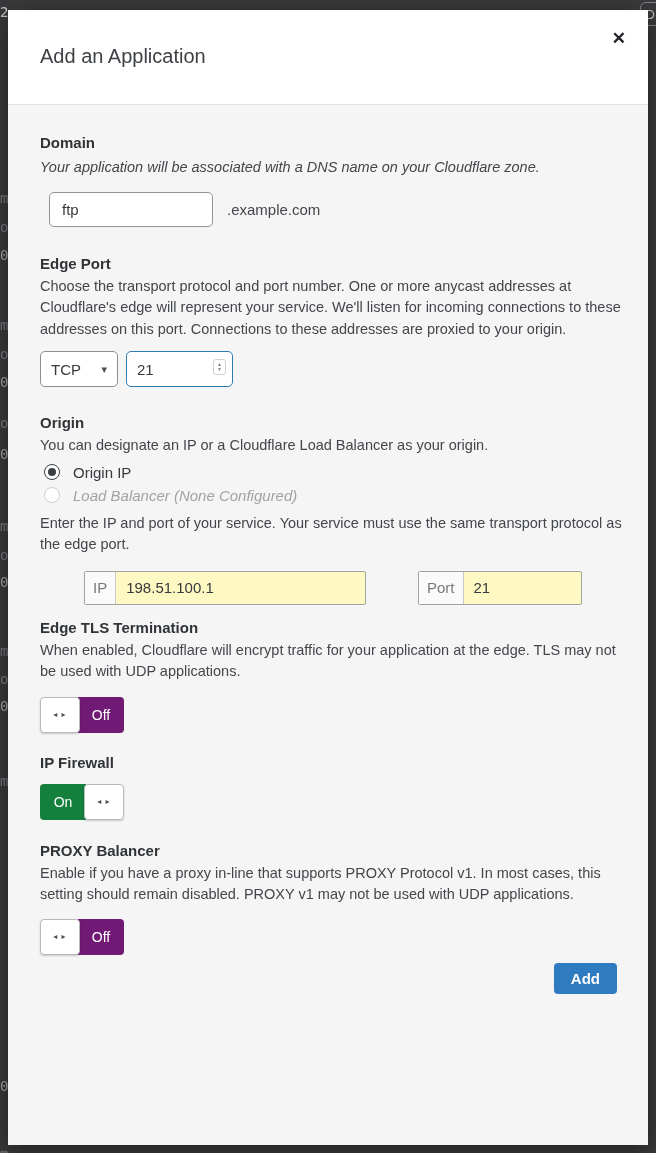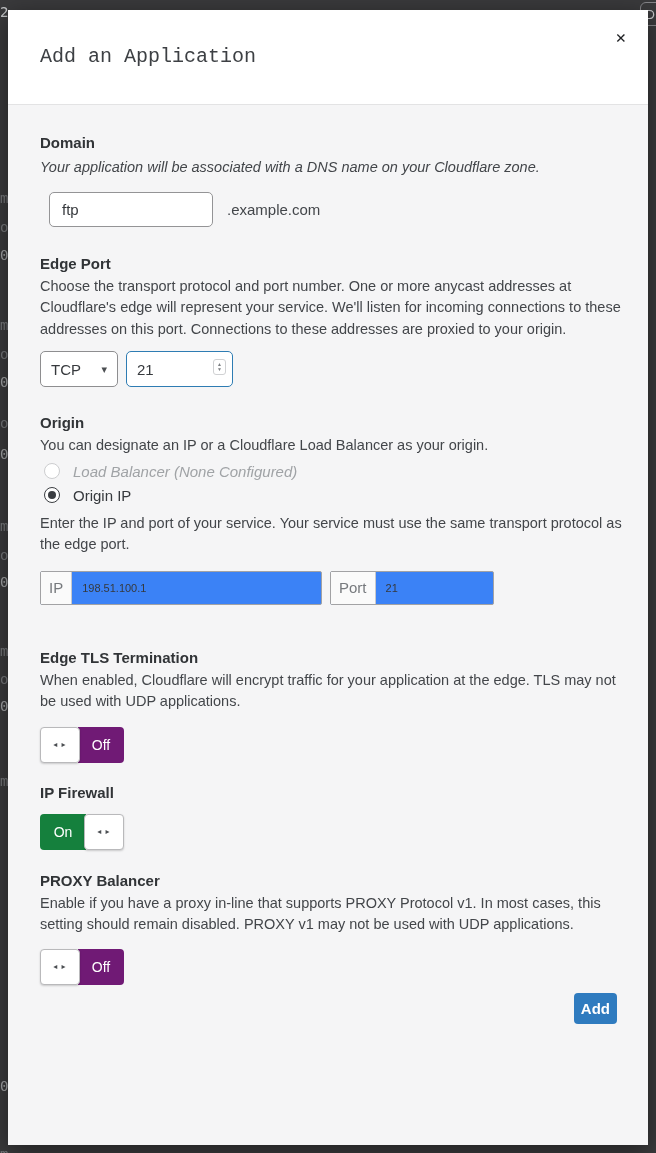--- a/index.html
+++ b/index.html
@@ -6,21 +6,21 @@
   .stage{position:relative;width:656px;height:1153px;background:#3a3a3c;overflow:hidden;
          font-family:"Liberation Sans", sans-serif;}
   
   .frag{position:absolute;left:0;width:9px;overflow:hidden;font:14px "DejaVu Sans Mono", monospace;}
   .tr-box{position:absolute;right:-16px;top:2px;width:30px;height:22px;border:1px solid #86868a;border-radius:6px;}
   .tr-letter{position:absolute;right:1px;top:7px;color:#c8c8ca;font-size:13px;}
 
   
   .modal{position:absolute;left:8px;top:10px;width:640px;height:1135px;background:#f5f5f6;
          box-shadow:0 6px 24px rgba(0,0,0,.45);}
-  .modal-header{position:relative;height:95px;background:#ffffff;border-bottom:1px solid #e3e3e4;box-sizing:border-box;font-family:Liberation Mono, monospace;}
+  .modal-header{position:relative;height:95px;background:#ffffff;border-bottom:1px solid #e3e3e4;box-sizing:border-box;}
   .modal-title{position:absolute;left:32px;top:35px;margin:0;font-size:20px;font-weight:400;color:#3d4044;}
   .close-x{position:absolute;right:22px;top:20px;font-size:17px;font-weight:700;color:#1f2124;cursor:pointer;line-height:1;}
 
   .modal-body{padding:29px 16px 0 32px;box-sizing:border-box;}
   .section-label{margin:0;font-size:15px;font-weight:700;color:#313437;}
   .desc{margin:4px 0 0;font-size:14.5px;line-height:21.5px;color:#43464a;max-width:604px;}
 
   
   .input-row{display:flex;align-items:center;margin-top:13px;}
   .text-input{width:164px;height:35px;border:1px solid #949496;border-radius:5px;background:#fff;
@@ -42,43 +42,43 @@
   .radio-row{display:flex;align-items:center;margin-left:4px;cursor:pointer;}
   .radio-outer{width:16px;height:16px;border-radius:50%;border:1.5px solid #3b3e42;background:#fff;
                display:flex;align-items:center;justify-content:center;box-sizing:border-box;flex:none;}
   .radio-dot{width:8px;height:8px;border-radius:50%;background:#3b3e42;}
   .radio-label{margin-left:13px;font-size:15px;color:#36393d;}
   .radio-row.disabled .radio-outer{border-color:#cccdcf;}
   .radio-row.disabled .radio-label{color:#a0a3a6;}
 
   
   .io-row{display:flex;margin-top:15px;gap:8px;}
-  .io-group{display:flex;height:34px;border:1px solid #a2a2a4;border-radius:2px;background:#3b82f6;box-sizing:border-box;}
+  .io-group{display:flex;height:34px;border:1px solid #a2a2a4;border-radius:2px;background:#fef9c3;box-sizing:border-box;margin-left:44px;}
   .io-group.ip{width:282px;}
   .io-group.port{width:164px;}
   .io-prefix{display:flex;align-items:center;padding:0 8px;background:#fafafa;border-right:1px solid #c9c9cb;
              color:#76797d;font-size:15px;flex:none;}
   .io-input{flex:1;min-width:0;border:none;outline:none;background:transparent;padding:0 10px;
-            font-family:"Liberation Sans",sans-serif;font-size:11px;color:#36393d;}
+            font-family:"Liberation Sans",sans-serif;font-size:15px;color:#36393d;}
 
   
   .toggle{display:flex;width:84px;height:36px;margin-top:13px;cursor:pointer;}
   .t-handle{width:40px;background:#fff;border:1px solid #b9b9bb;border-radius:4px;box-sizing:border-box;
             display:flex;align-items:center;justify-content:center;box-shadow:0 1px 2px rgba(0,0,0,.18);z-index:1;flex:none;}
   .t-arrows{font-size:8px;color:#4b4e52;letter-spacing:1px;}
   .t-seg{flex:1;display:flex;align-items:center;justify-content:center;color:#fff;font-size:14px;}
   .t-seg.off{background:#701a75;border-radius:0 4px 4px 0;margin-left:-2px;}
   .t-seg.on{background:#15803d;border-radius:4px 0 0 4px;margin-right:-2px;}
 
   
   .footer-row{display:flex;justify-content:flex-end;margin:8px 15px 0 0;}
-  .btn-add{height:31px;padding:0 7px;background:#2f7bbf;color:#fff;border:none;border-radius:4px;
+  .btn-add{height:31px;padding:0 17px;background:#2f7bbf;color:#fff;border:none;border-radius:4px;
            font-family:"Liberation Sans",sans-serif;font-size:15px;font-weight:700;cursor:pointer;}
 
-  .mt28{margin-top:28px;} .mt27{margin-top:27px;} .mt26{margin-top:44px;}
+  .mt28{margin-top:28px;} .mt27{margin-top:27px;} .mt26{margin-top:14px;}
   .mt22{margin-top:22px;} .mt21{margin-top:21px;}
   .mt7{margin-top:7px;} .mt6{margin-top:6px;font-style:italic;} .mt9{margin-top:9px;} .mt14{margin-top:14px;}
 </style>
 </head>
 <body>
 
 <div class="stage">
 
   <div id="frag-col">
       <span class="frag" style="top: 4px; color: rgb(198, 200, 202);">2</span>
@@ -130,29 +130,29 @@
           <span>21</span>
           <span class="stepper">
             <span>▲</span>
             <span>▼</span>
           </span>
         </div>
       </div>
 
       <p class="section-label mt27">Origin</p>
       <p class="desc">You can designate an IP or a Cloudflare Load Balancer as your origin.</p>
-      <div class="radio-row disabled mt6">
-        <span class="radio-outer"></span>
-        <span class="radio-label">Load Balancer (None Configured)</span>
-      </div>
       <div class="radio-row mt7">
         <span class="radio-outer">
             <span class="radio-dot"></span>
           </span>
         <span class="radio-label">Origin IP</span>
+      </div>
+      <div class="radio-row disabled mt6">
+        <span class="radio-outer"></span>
+        <span class="radio-label">Load Balancer (None Configured)</span>
       </div>
       <p class="desc mt9">Enter the IP and port of your service. Your service must use the same transport protocol as the edge port.</p>
       <div class="io-row">
         <div class="io-group ip">
           <span class="io-prefix">IP</span>
           <input class="io-input" type="text" value="198.51.100.1" style="">
         </div>
         <div class="io-group port">
           <span class="io-prefix">Port</span>
           <input class="io-input" type="text" value="21" style="">

